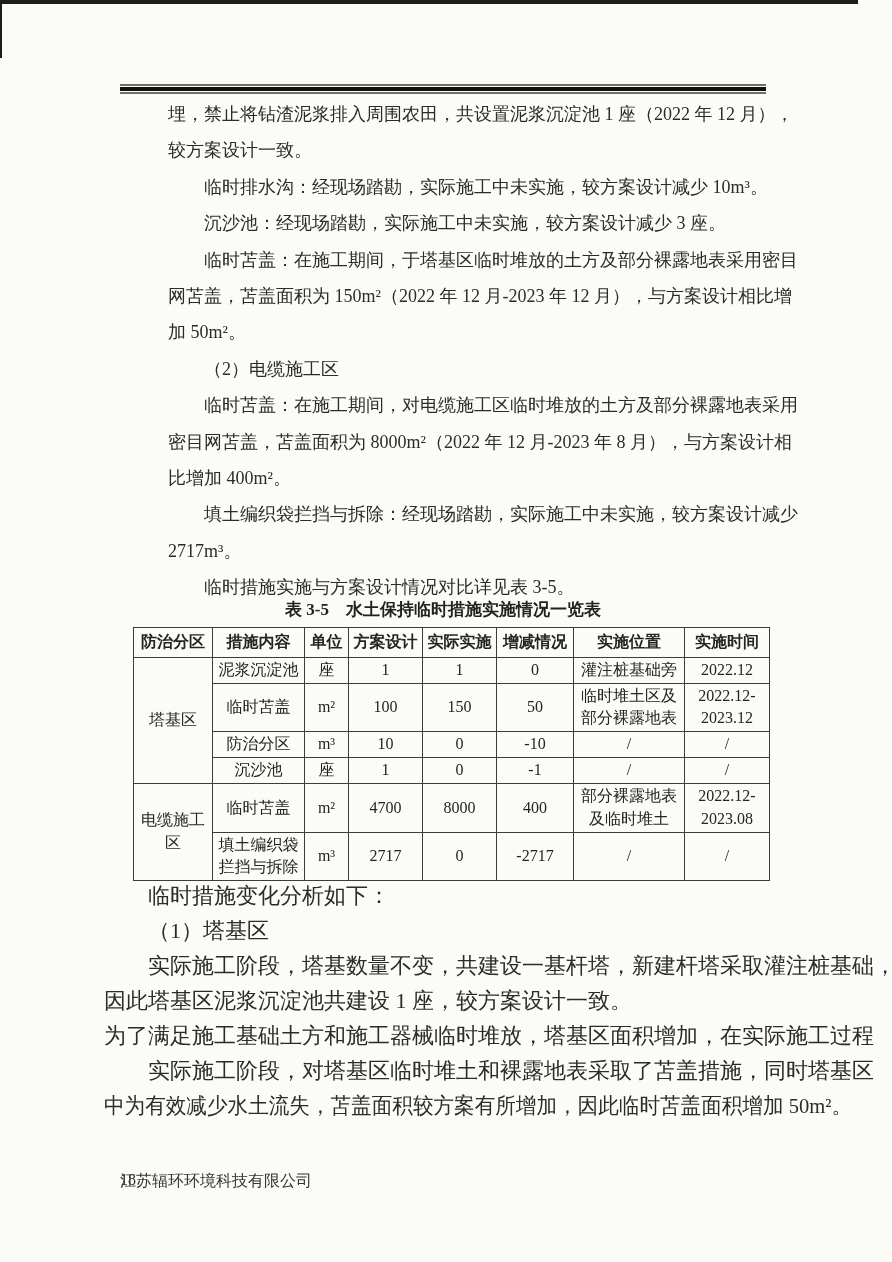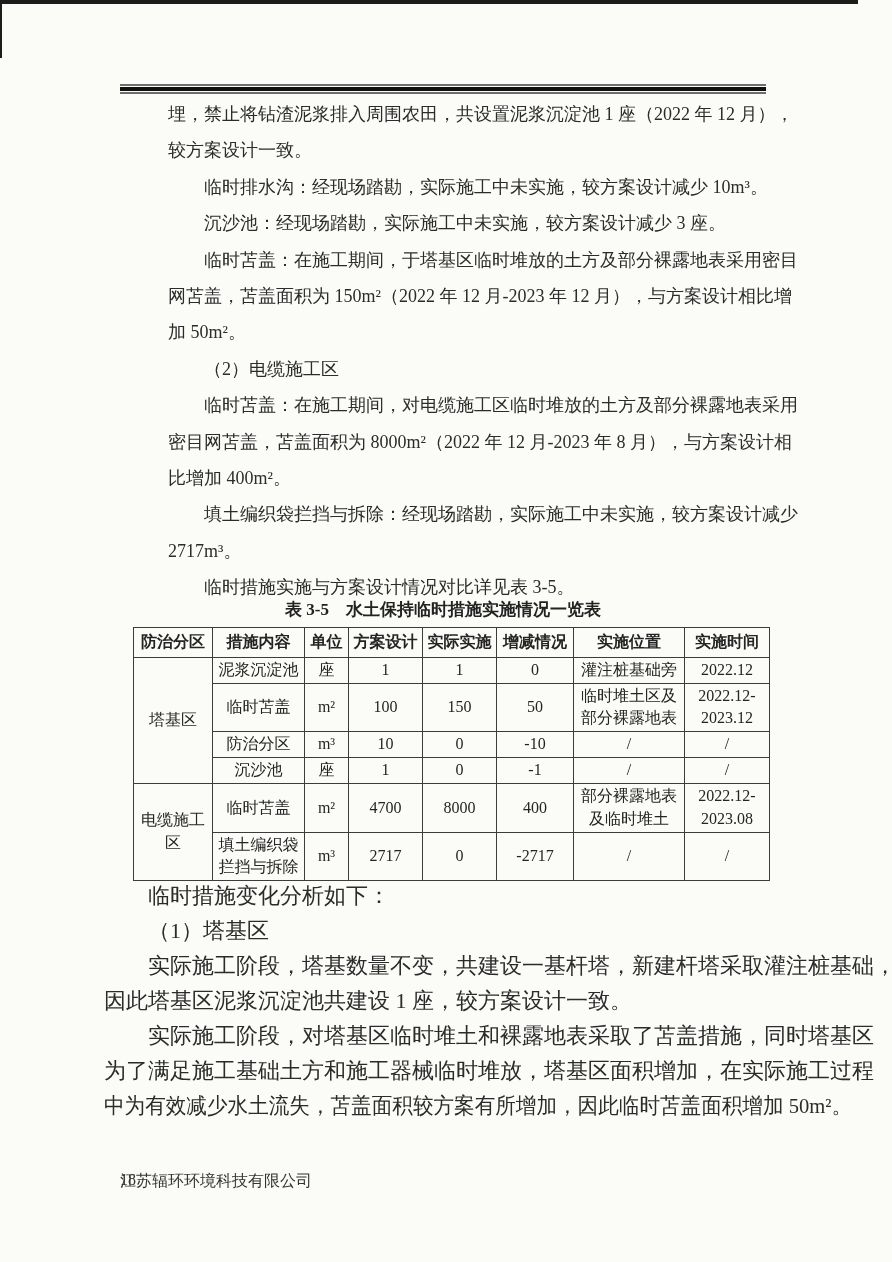--- a/index.html
+++ b/index.html
@@ -179,22 +179,22 @@
       </tr>
     </tbody>
       </table>
   </div>
 
   <div class="blockC">
     <div class="ln ind end">临时措施变化分析如下：</div>
     <div class="ln ind end">（1）塔基区</div>
     <div class="ln ind jl">实际施工阶段，塔基数量不变，共建设一基杆塔，新建杆塔采取灌注桩基础，</div>
     <div class="ln end">因此塔基区泥浆沉淀池共建设 1 座，较方案设计一致。</div>
+    <div class="ln jl">为了满足施工基础土方和施工器械临时堆放，塔基区面积增加，在实际施工过程</div>
     <div class="ln ind jl">实际施工阶段，对塔基区临时堆土和裸露地表采取了苫盖措施，同时塔基区</div>
-    <div class="ln jl">为了满足施工基础土方和施工器械临时堆放，塔基区面积增加，在实际施工过程</div>
     <div class="ln sq">中为有效减少水土流失，苫盖面积较方案有所增加，因此临时苫盖面积增加 50m²。</div>
   </div>
 
   <div class="footer">
     <span class="pageno">18</span>
     <span class="company">江苏辐环环境科技有限公司</span>
   </div>
 
 </div>
 

